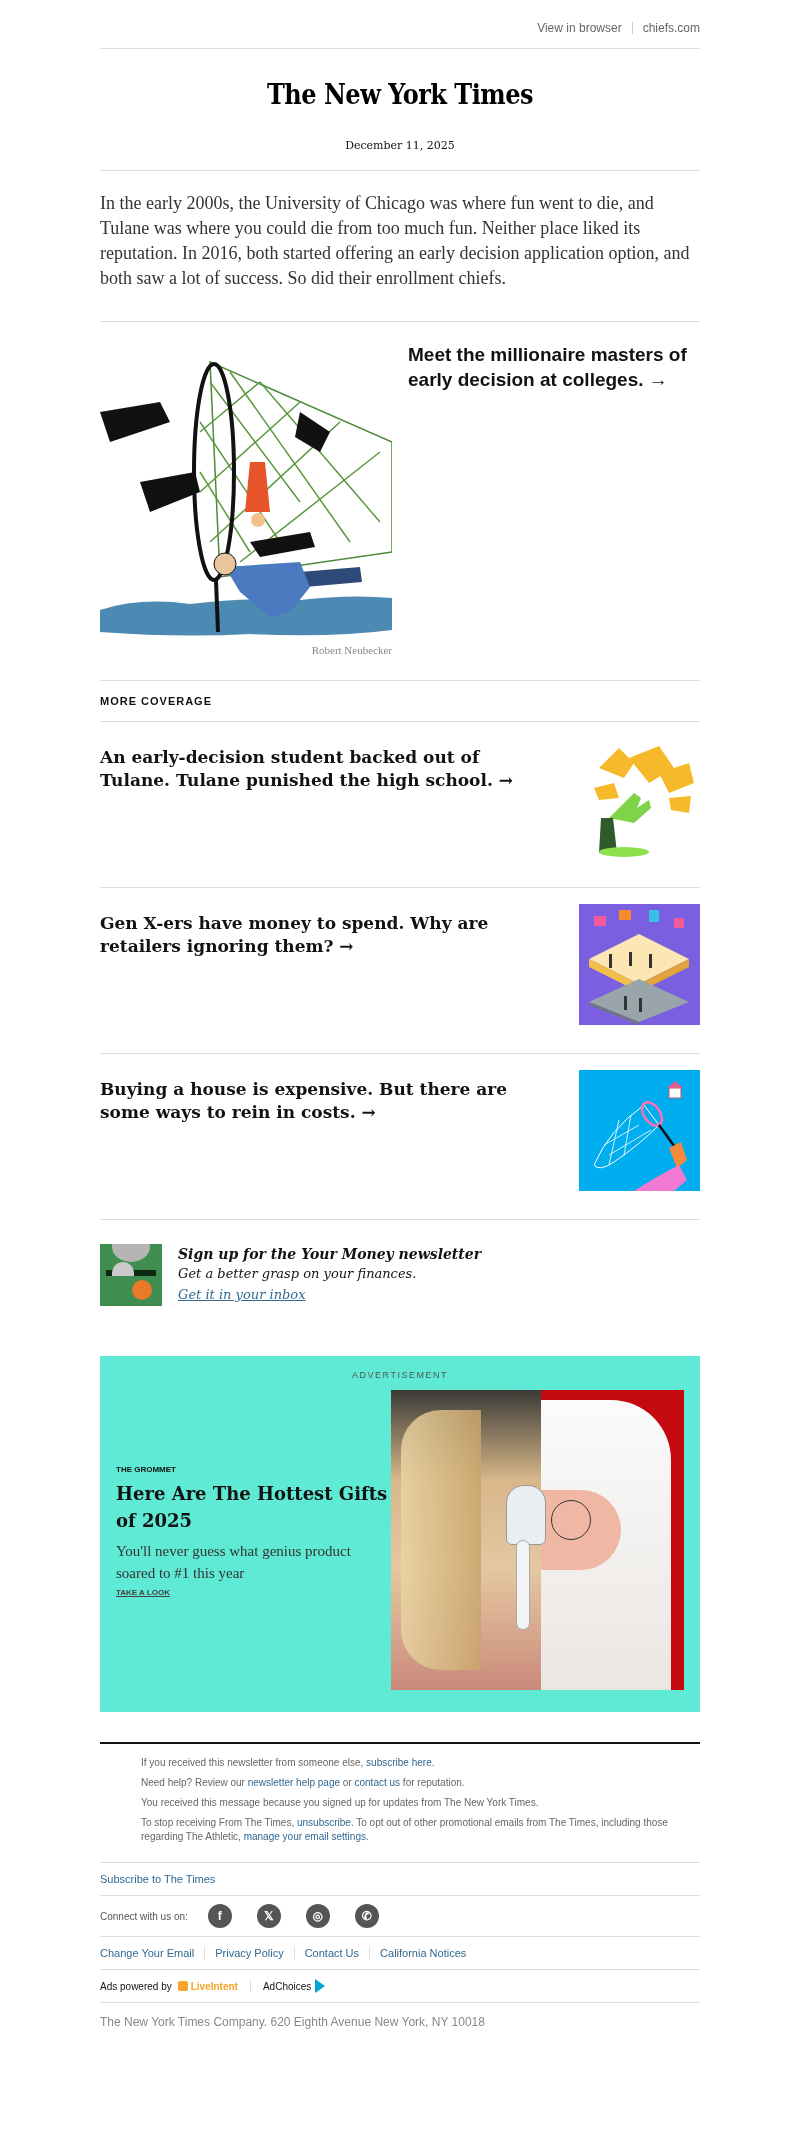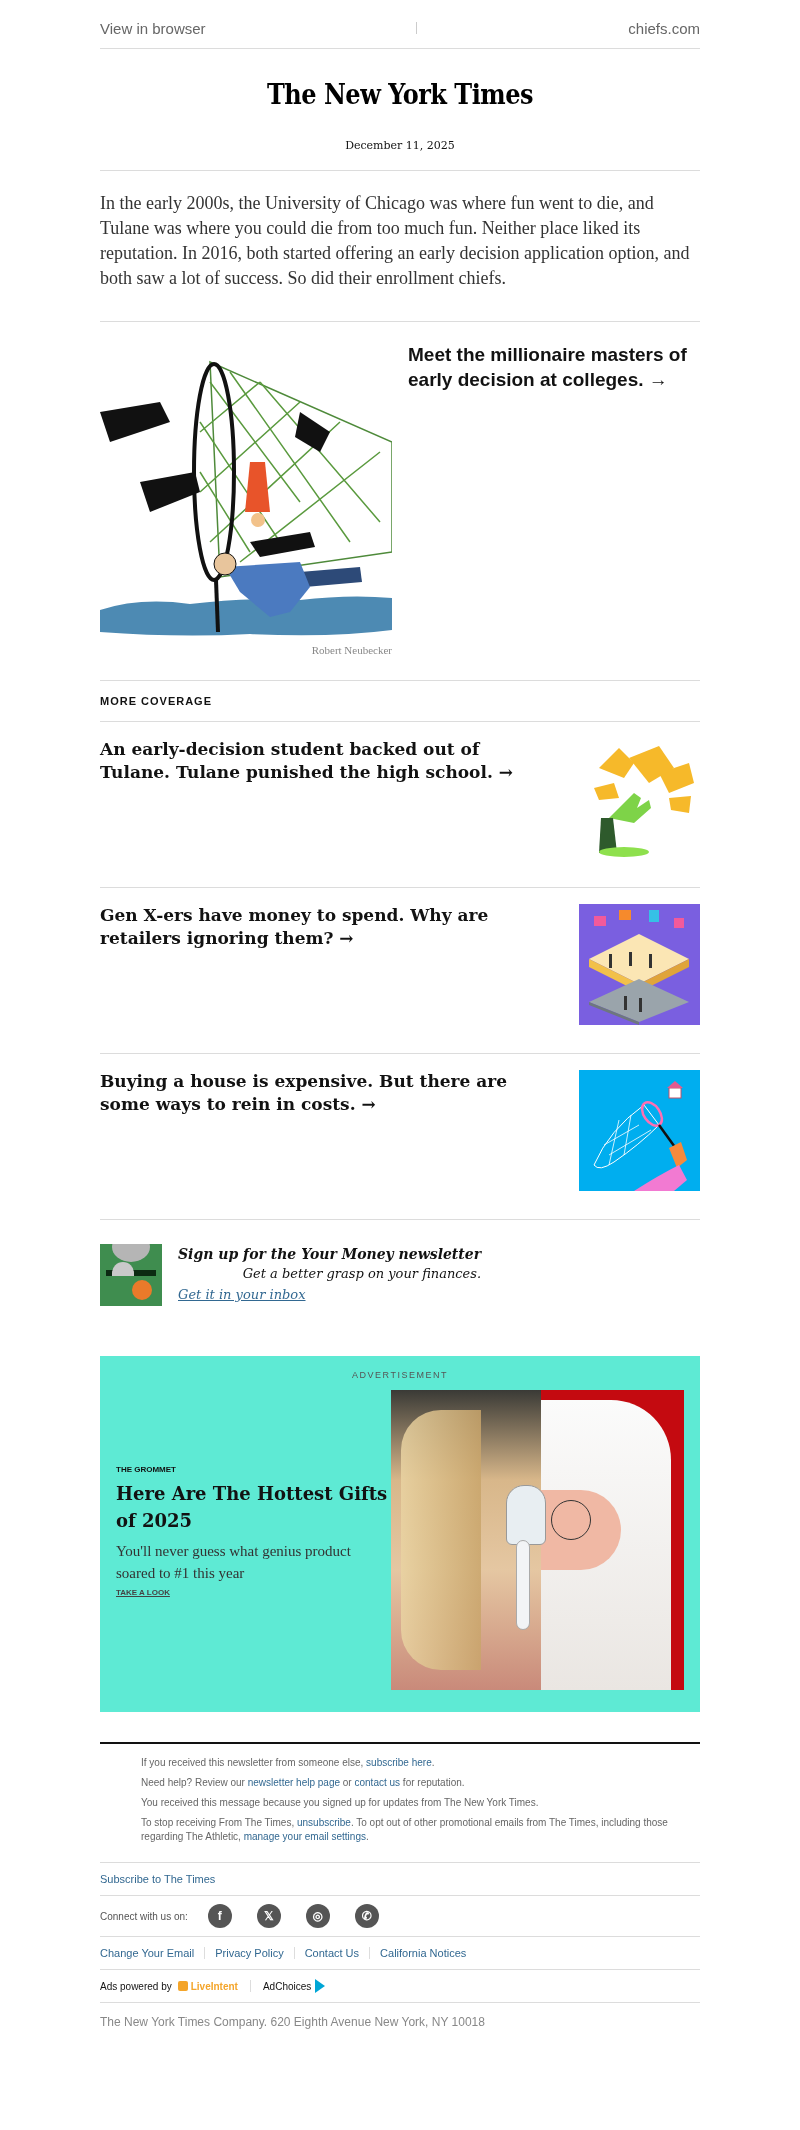--- a/index.html
+++ b/index.html
@@ -1,47 +1,47 @@
 <!DOCTYPE html>
 <html><head>
 <meta charset="utf-8">
 <style>
   * { box-sizing: border-box; margin: 0; padding: 0; }
   html, body { width: 800px; background: #ffffff; }
   body { font-family: "Liberation Sans", sans-serif; color: #121212; }
   a { color: inherit; text-decoration: none; }
   .wrap { width: 600px; margin: 0 auto; position: relative; }
 
-  .topbar { height: 48px; display: flex; justify-content: space-between; align-items: center; font-size: 15px; color: #666; padding-top: 8px; }
+  .topbar { height: 48px; display: flex; justify-content: flex-end; align-items: center; font-size: 12px; color: #666; padding-top: 8px; }
   .topbar .sep { width: 1px; height: 12px; background: #ccc; margin: 0 10px; }
   .hr { height: 1px; background: #dcdcdc; width: 100%; }
   .hr.dark { background: #121212; height: 2px; }
 
   .masthead { height: 90px; display: flex; justify-content: center; align-items: center; }
   .logo { font-family: "DejaVu Serif", serif; font-weight: bold; font-size: 24px; letter-spacing: -0.5px; color: #000; transform: scaleY(1.15); }
   .dateline { text-align: center; font-family: "DejaVu Serif", serif; font-size: 11px; color: #121212; padding-bottom: 18px; }
 
   .intro { font-family: "Liberation Serif", serif; font-size: 18px; line-height: 25px; color: #333; padding: 20px 0 30px; }
 
   .lead { display: flex; padding-top: 20px; height: 358px; }
   .lead-art { width: 292px; height: 297px; position: relative; background: #fff; overflow: hidden; }
   .lead-credit { font-family: "Liberation Serif", serif; font-size: 11px; color: #888; text-align: right; width: 292px; margin-top: 5px; }
   .lead-headline { font-family: Liberation Sans, sans-serif; font-weight: bold; font-size: 19px; line-height: 25px; color: #121212; padding-left: 16px; width: 300px; margin-top: 0; }
 
   .section-label { font-size: 11px; font-weight: bold; letter-spacing: 1px; padding: 14px 0 14px; color: #121212; }
 
   .story { display: flex; justify-content: space-between; padding: 16px 0 0; height: 165px; }
-  .story-title { font-family: "DejaVu Serif", serif; font-weight: bold; font-size: 17px; line-height: 23px; width: 440px; color: #121212; }
+  .story-title { font-family: "DejaVu Serif", serif; font-weight: bold; font-size: 17px; line-height: 23px; width: 440px; color: #121212; margin-top: 8px; }
   .story-thumb { width: 121px; height: 121px; flex-shrink: 0; position: relative; overflow: hidden; }
 
   .newsletter { display: flex; align-items: flex-start; padding: 24px 0 50px; }
   .nl-icon { width: 62px; height: 62px; background: #3f8d4f; position: relative; overflow: hidden; flex-shrink: 0; }
   .nl-text { padding-left: 16px; font-family: "DejaVu Serif", serif; font-style: italic; }
   .nl-title { font-weight: bold; font-size: 14px; line-height: 20px; color: #121212; }
-  .nl-sub { font-size: 13px; line-height: 20px; color: #121212; text-align: right; }
+  .nl-sub { font-size: 13px; line-height: 20px; color: #121212; }
   .nl-link { font-size: 13px; line-height: 20px; color: #326891; text-decoration: underline; }
 
   .ad { background: #5eead4; padding: 14px 16px 20px; height: 356px; }
   .ad-label { text-align: center; font-size: 9px; letter-spacing: 1.5px; color: #555; margin-bottom: 10px; }
   .ad-body { display: flex; }
   .ad-left { width: 282px; padding-top: 75px; padding-left: 0; }
   .ad-brand { font-size: 8px; font-weight: bold; color: #121212; margin-bottom: 6px; }
   .ad-title { font-family: "DejaVu Serif", serif; font-weight: bold; font-size: 18px; line-height: 27px; color: #121212; }
   .ad-desc { font-family: "Liberation Serif", serif; font-size: 15px; line-height: 22px; color: #333; margin-top: 6px; }
   .ad-cta { font-size: 8px; font-weight: bold; text-decoration: underline; color: #444; margin-top: 4px; }

